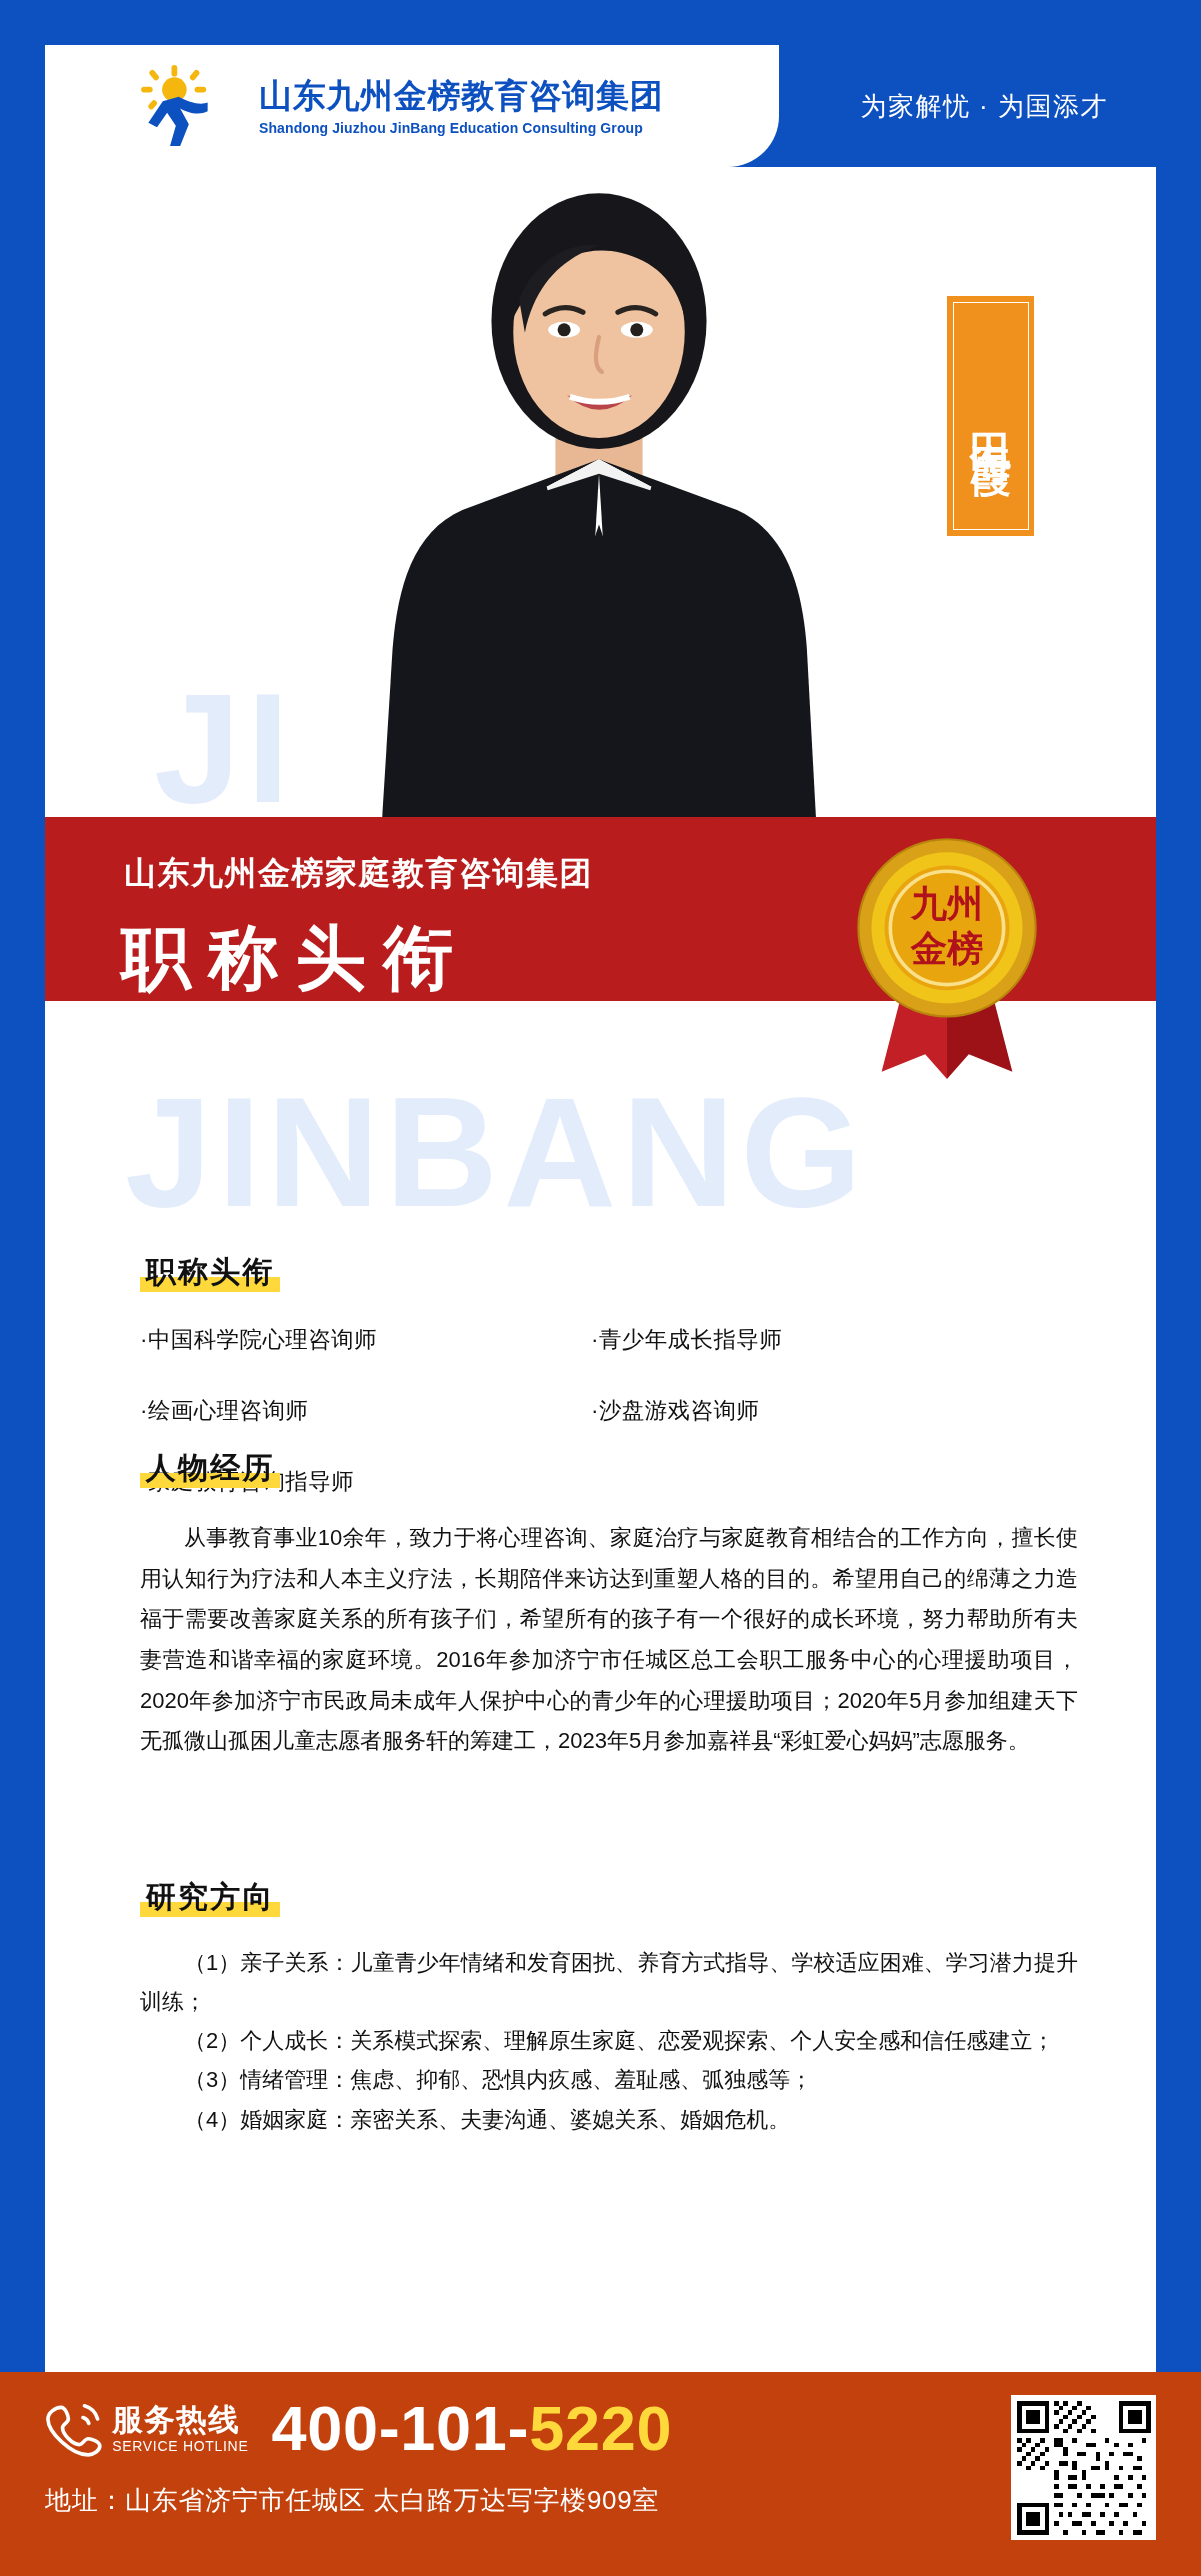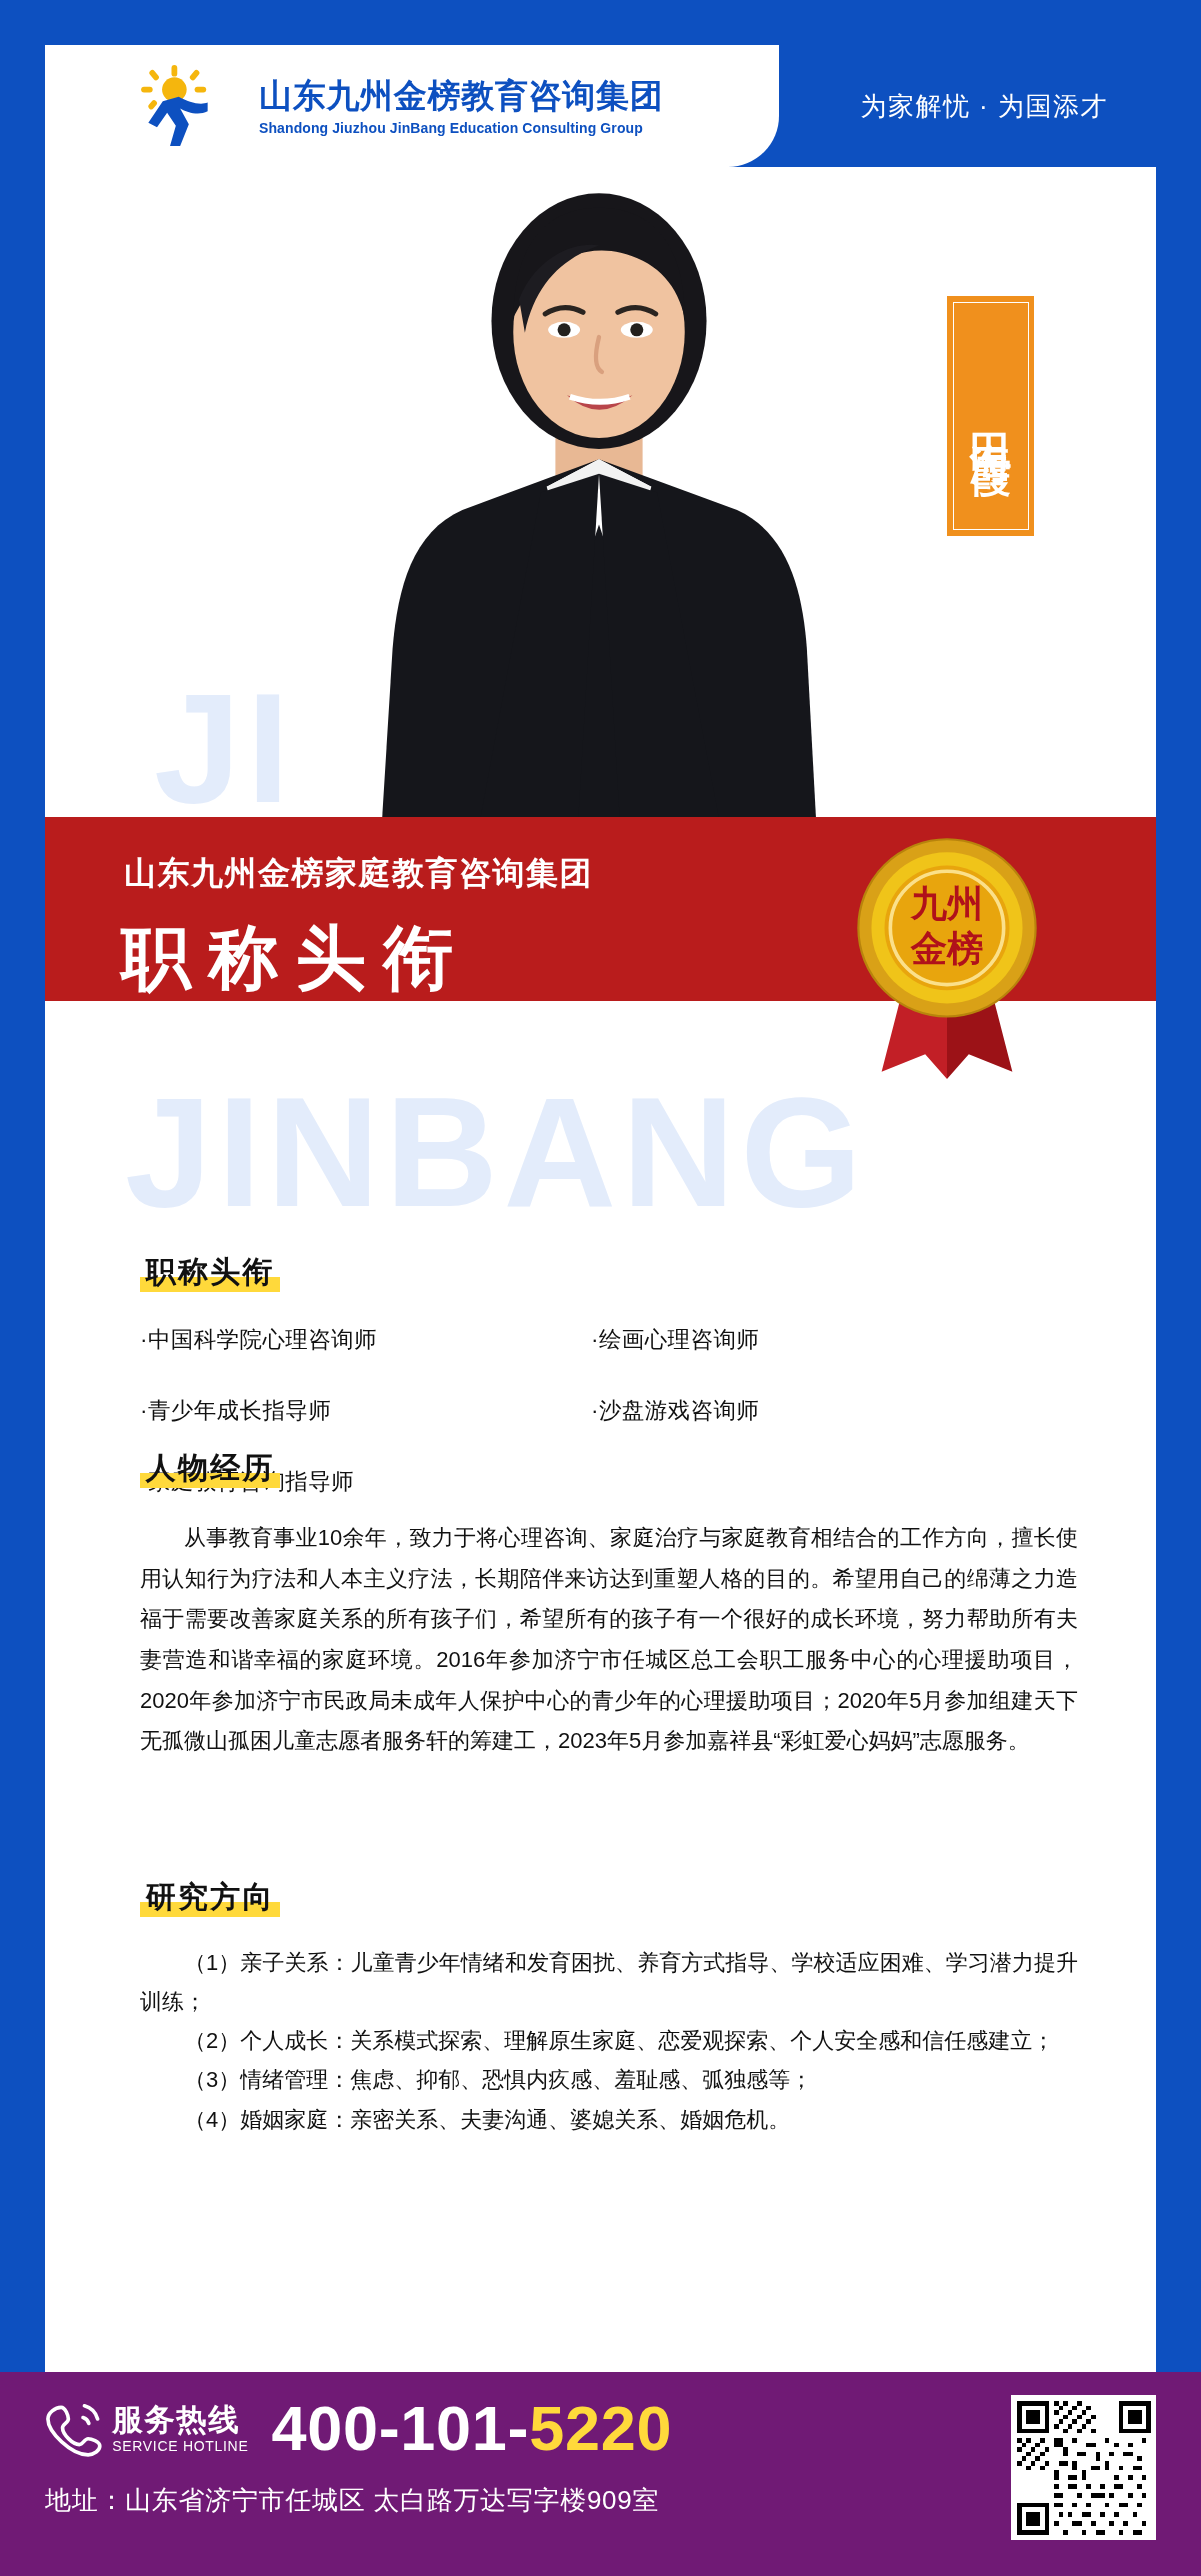--- a/index.html
+++ b/index.html
@@ -221,21 +221,21 @@
     text-align: justify;
   }
 
   
   .footer {
     position: absolute;
     left: 0;
     bottom: 0;
     width: 1201px;
     height: 204px;
-    background: #701a75;
+    background: #c2410c;
   }
   .hotline-row {
     position: absolute;
     left: 45px;
     top: 20.4px;
     display: flex;
     align-items: center;
   }
   .phone-icon { width: 57px; height: 57px; margin-right: 10.2px; }
   .hotline-label { color: #ffffff; line-height: 1.05; }
@@ -364,22 +364,22 @@
           <text x="150" y="116" text-anchor="middle" font-size="50" font-weight="bold" fill="#b0111a" font-family="Liberation Serif, serif">九州</text>
           <text x="150" y="178" text-anchor="middle" font-size="50" font-weight="bold" fill="#b0111a" font-family="Liberation Serif, serif">金榜</text>
         </svg>
       </div>
     </div>
 
     <div class="titles-list">
       <div class="sec-title">职称头衔</div>
       <div class="titles-grid">
         <div class="title-item">·中国科学院心理咨询师</div>
+        <div class="title-item">·青少年成长指导师</div>
         <div class="title-item">·绘画心理咨询师</div>
-        <div class="title-item">·青少年成长指导师</div>
         <div class="title-item">·沙盘游戏咨询师</div>
         <div class="title-item">·家庭教育咨询指导师</div>
       </div>
     </div>
 
     <div class="exp-block">
       <div class="sec-title">人物经历</div>
       <p class="exp-body">从事教育事业10余年，致力于将心理咨询、家庭治疗与家庭教育相结合的工作方向，擅长使用认知行为疗法和人本主义疗法，长期陪伴来访达到重塑人格的目的。希望用自己的绵薄之力造福于需要改善家庭关系的所有孩子们，希望所有的孩子有一个很好的成长环境，努力帮助所有夫妻营造和谐幸福的家庭环境。2016年参加济宁市任城区总工会职工服务中心的心理援助项目，2020年参加济宁市民政局未成年人保护中心的青少年的心理援助项目；2020年5月参加组建天下无孤微山孤困儿童志愿者服务轩的筹建工，2023年5月参加嘉祥县“彩虹爱心妈妈”志愿服务。</p>
     </div>
 

